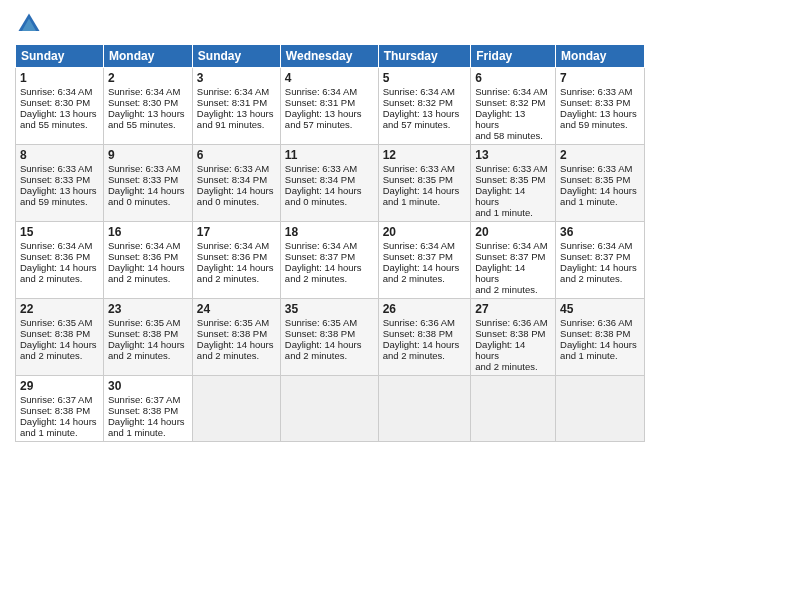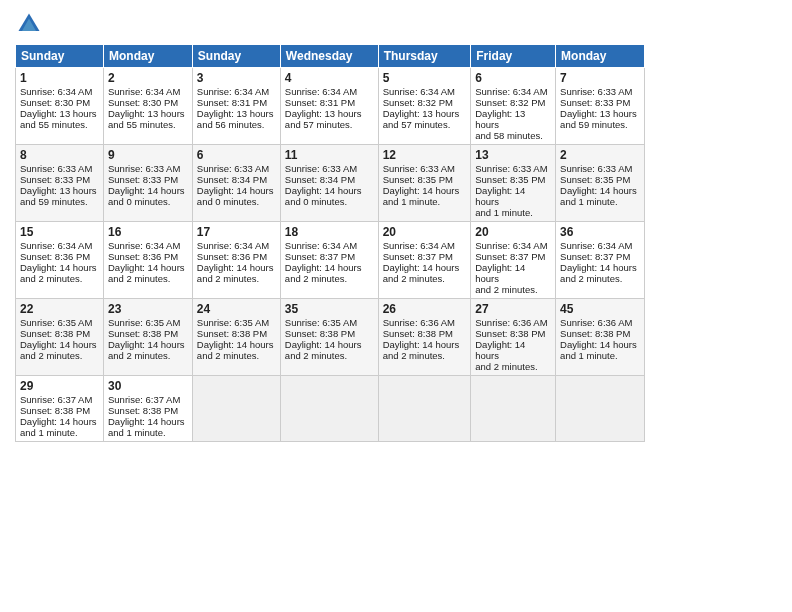--- a/index.html
+++ b/index.html
@@ -134,21 +134,21 @@
             <div>Sunrise: 6:34 AM</div>
             <div>Sunset: 8:30 PM</div>
             <div>Daylight: 13 hours</div>
             <div>and 55 minutes.</div>
           </td>
           <td>
             <span class="day-num">3</span>
             <div>Sunrise: 6:34 AM</div>
             <div>Sunset: 8:31 PM</div>
             <div>Daylight: 13 hours</div>
-            <div>and 56 minutes.</div>
+            <div>and 91 minutes.</div>
           </td>
           <td>
             <span class="day-num">4</span>
             <div>Sunrise: 6:34 AM</div>
             <div>Sunset: 8:31 PM</div>
             <div>Daylight: 13 hours</div>
             <div>and 57 minutes.</div>
           </td>
           <td>
             <span class="day-num">5</span>

